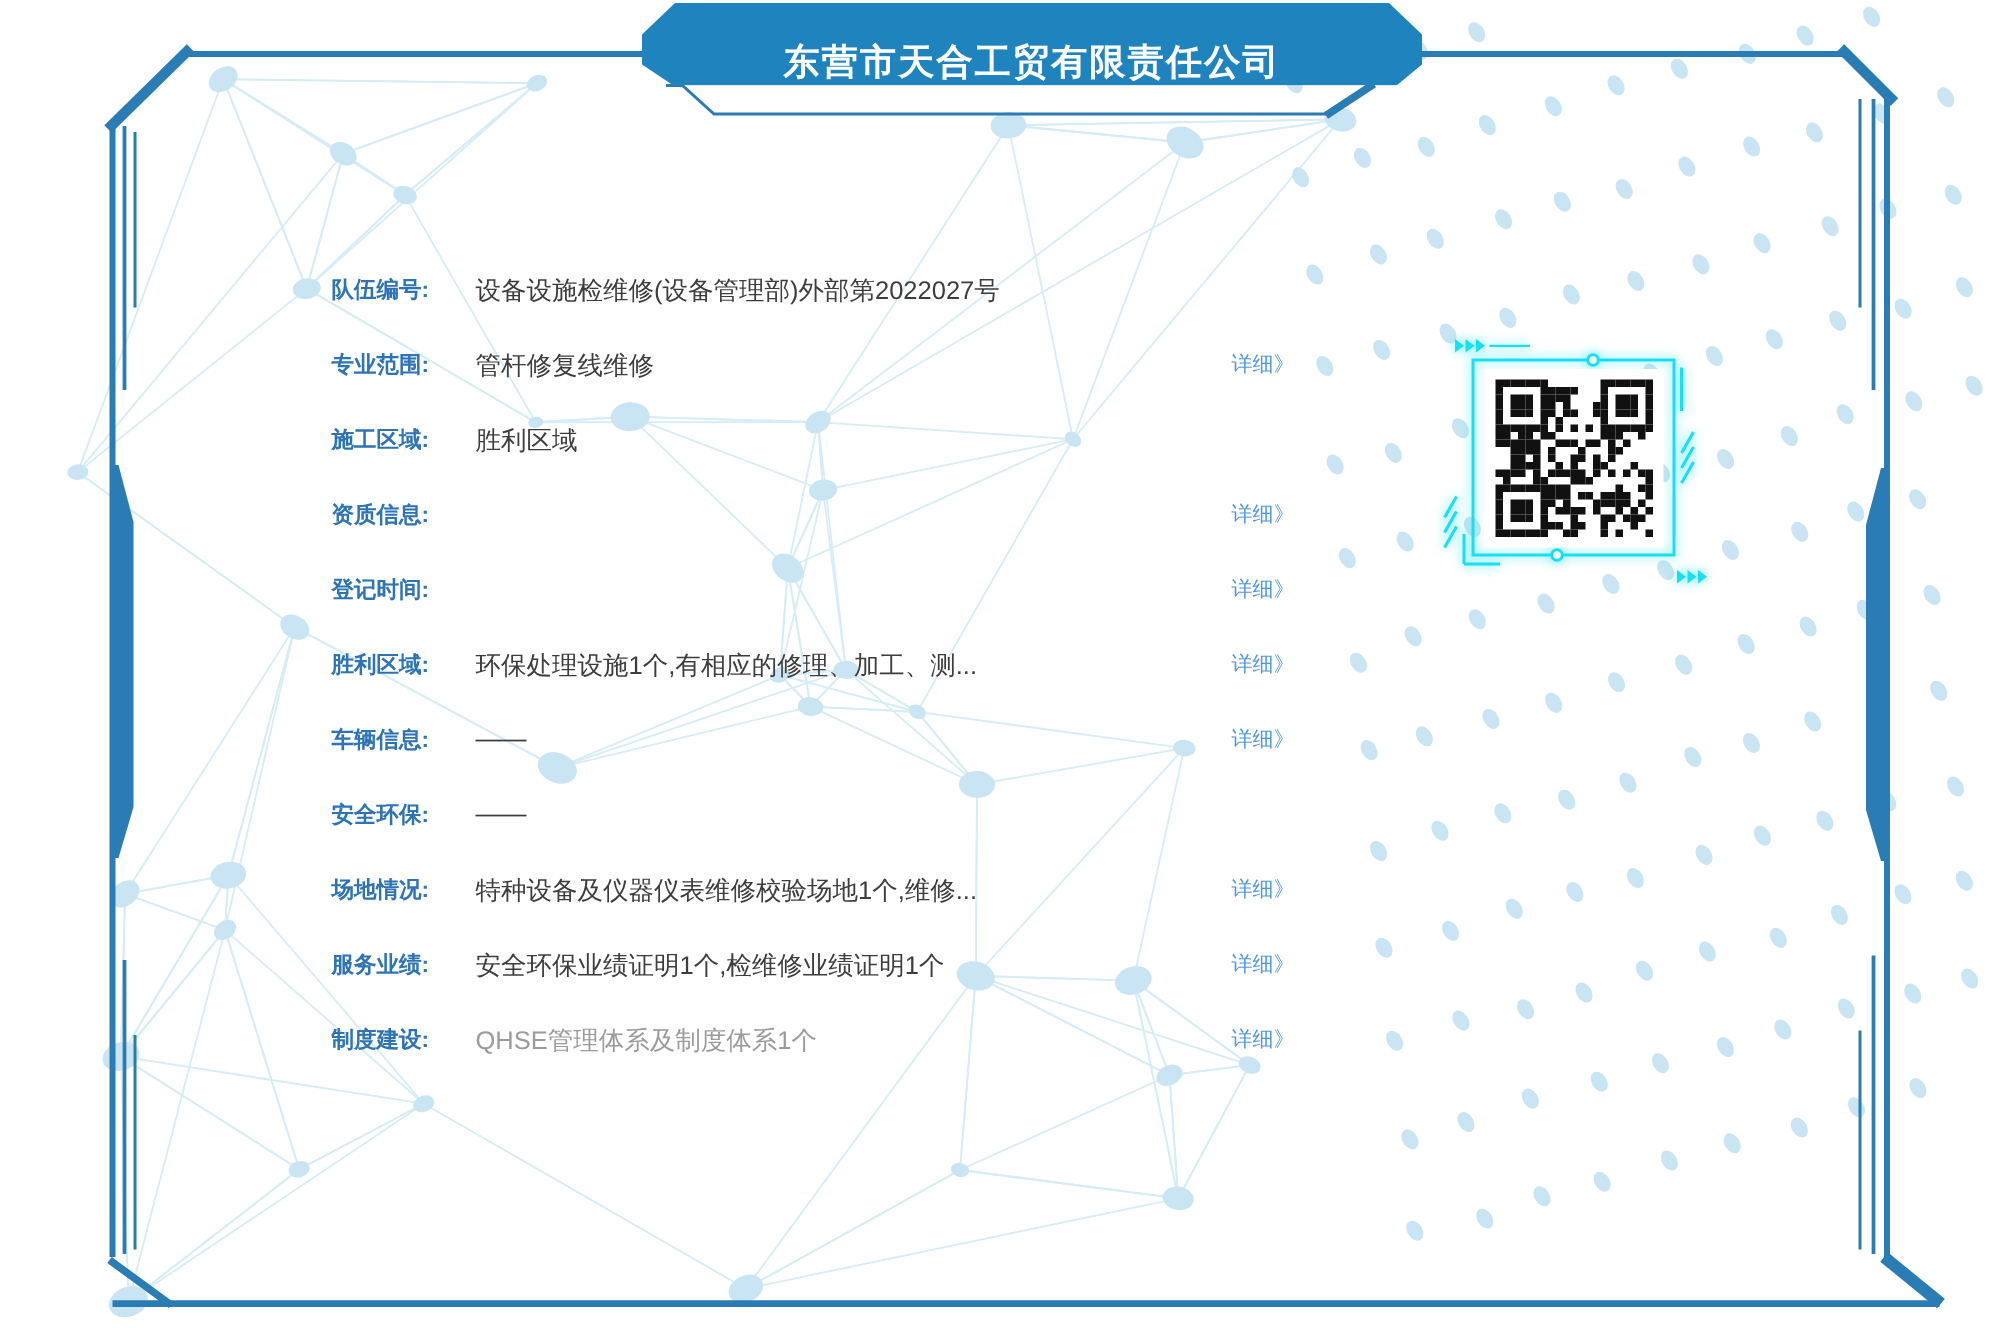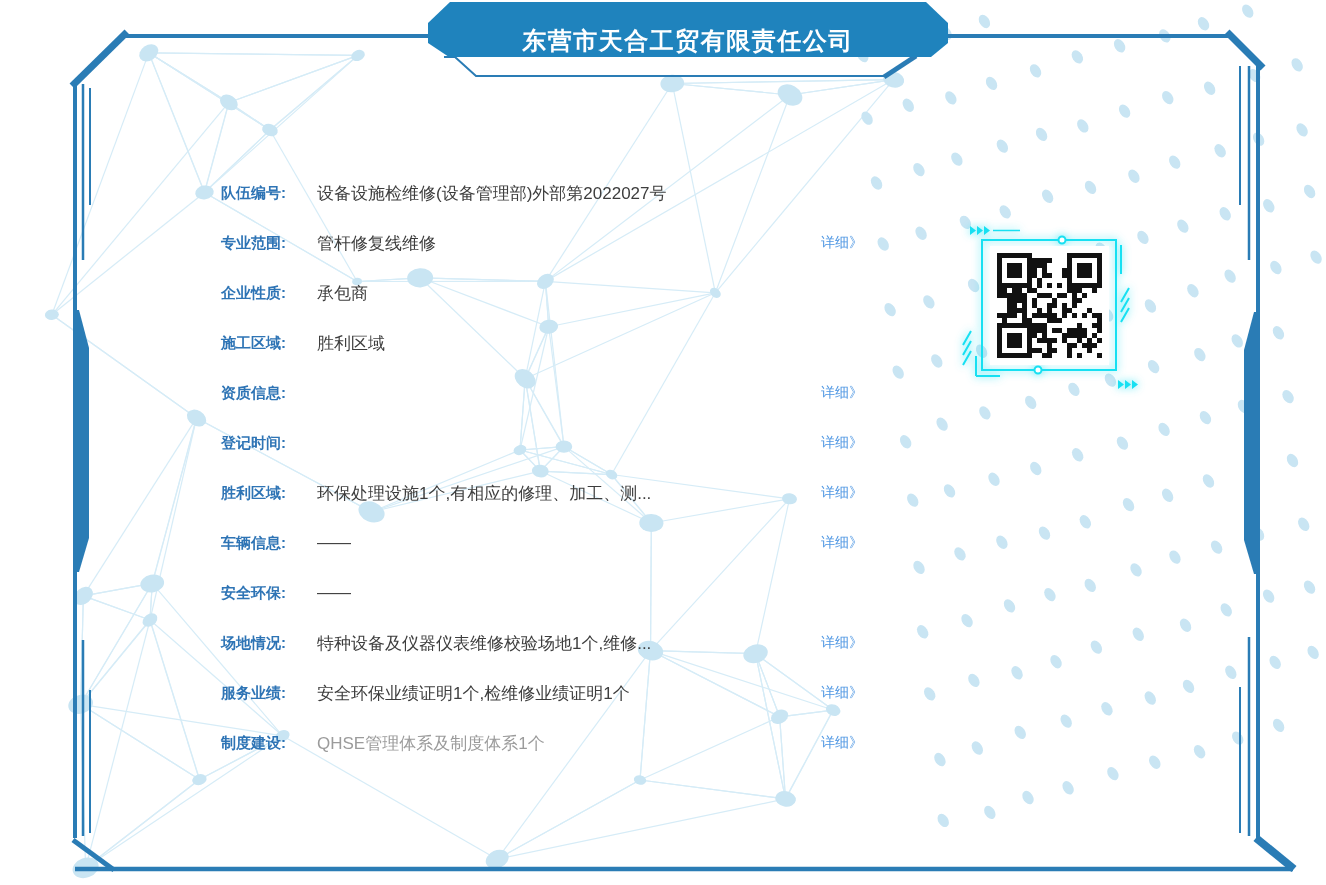--- a/index.html
+++ b/index.html
@@ -392,24 +392,20 @@
       <div class="row">
         <span class="flabel">队伍编号:</span>
         <span class="fvalue">设备设施检维修(设备管理部)外部第2022027号</span>
       </div>
       <div class="row">
         <span class="flabel">专业范围:</span>
         <span class="fvalue">管杆修复线维修</span>
         <a class="detail" href="#">详细》</a>
       </div>
       <div class="row">
-        <span class="flabel">企业性质:</span>
-        <span class="fvalue">承包商</span>
-      </div>
-      <div class="row">
         <span class="flabel">施工区域:</span>
         <span class="fvalue">胜利区域</span>
       </div>
       <div class="row">
         <span class="flabel">资质信息:</span>
         <a class="detail" href="#">详细》</a>
       </div>
       <div class="row">
         <span class="flabel">登记时间:</span>
         <a class="detail" href="#">详细》</a>

